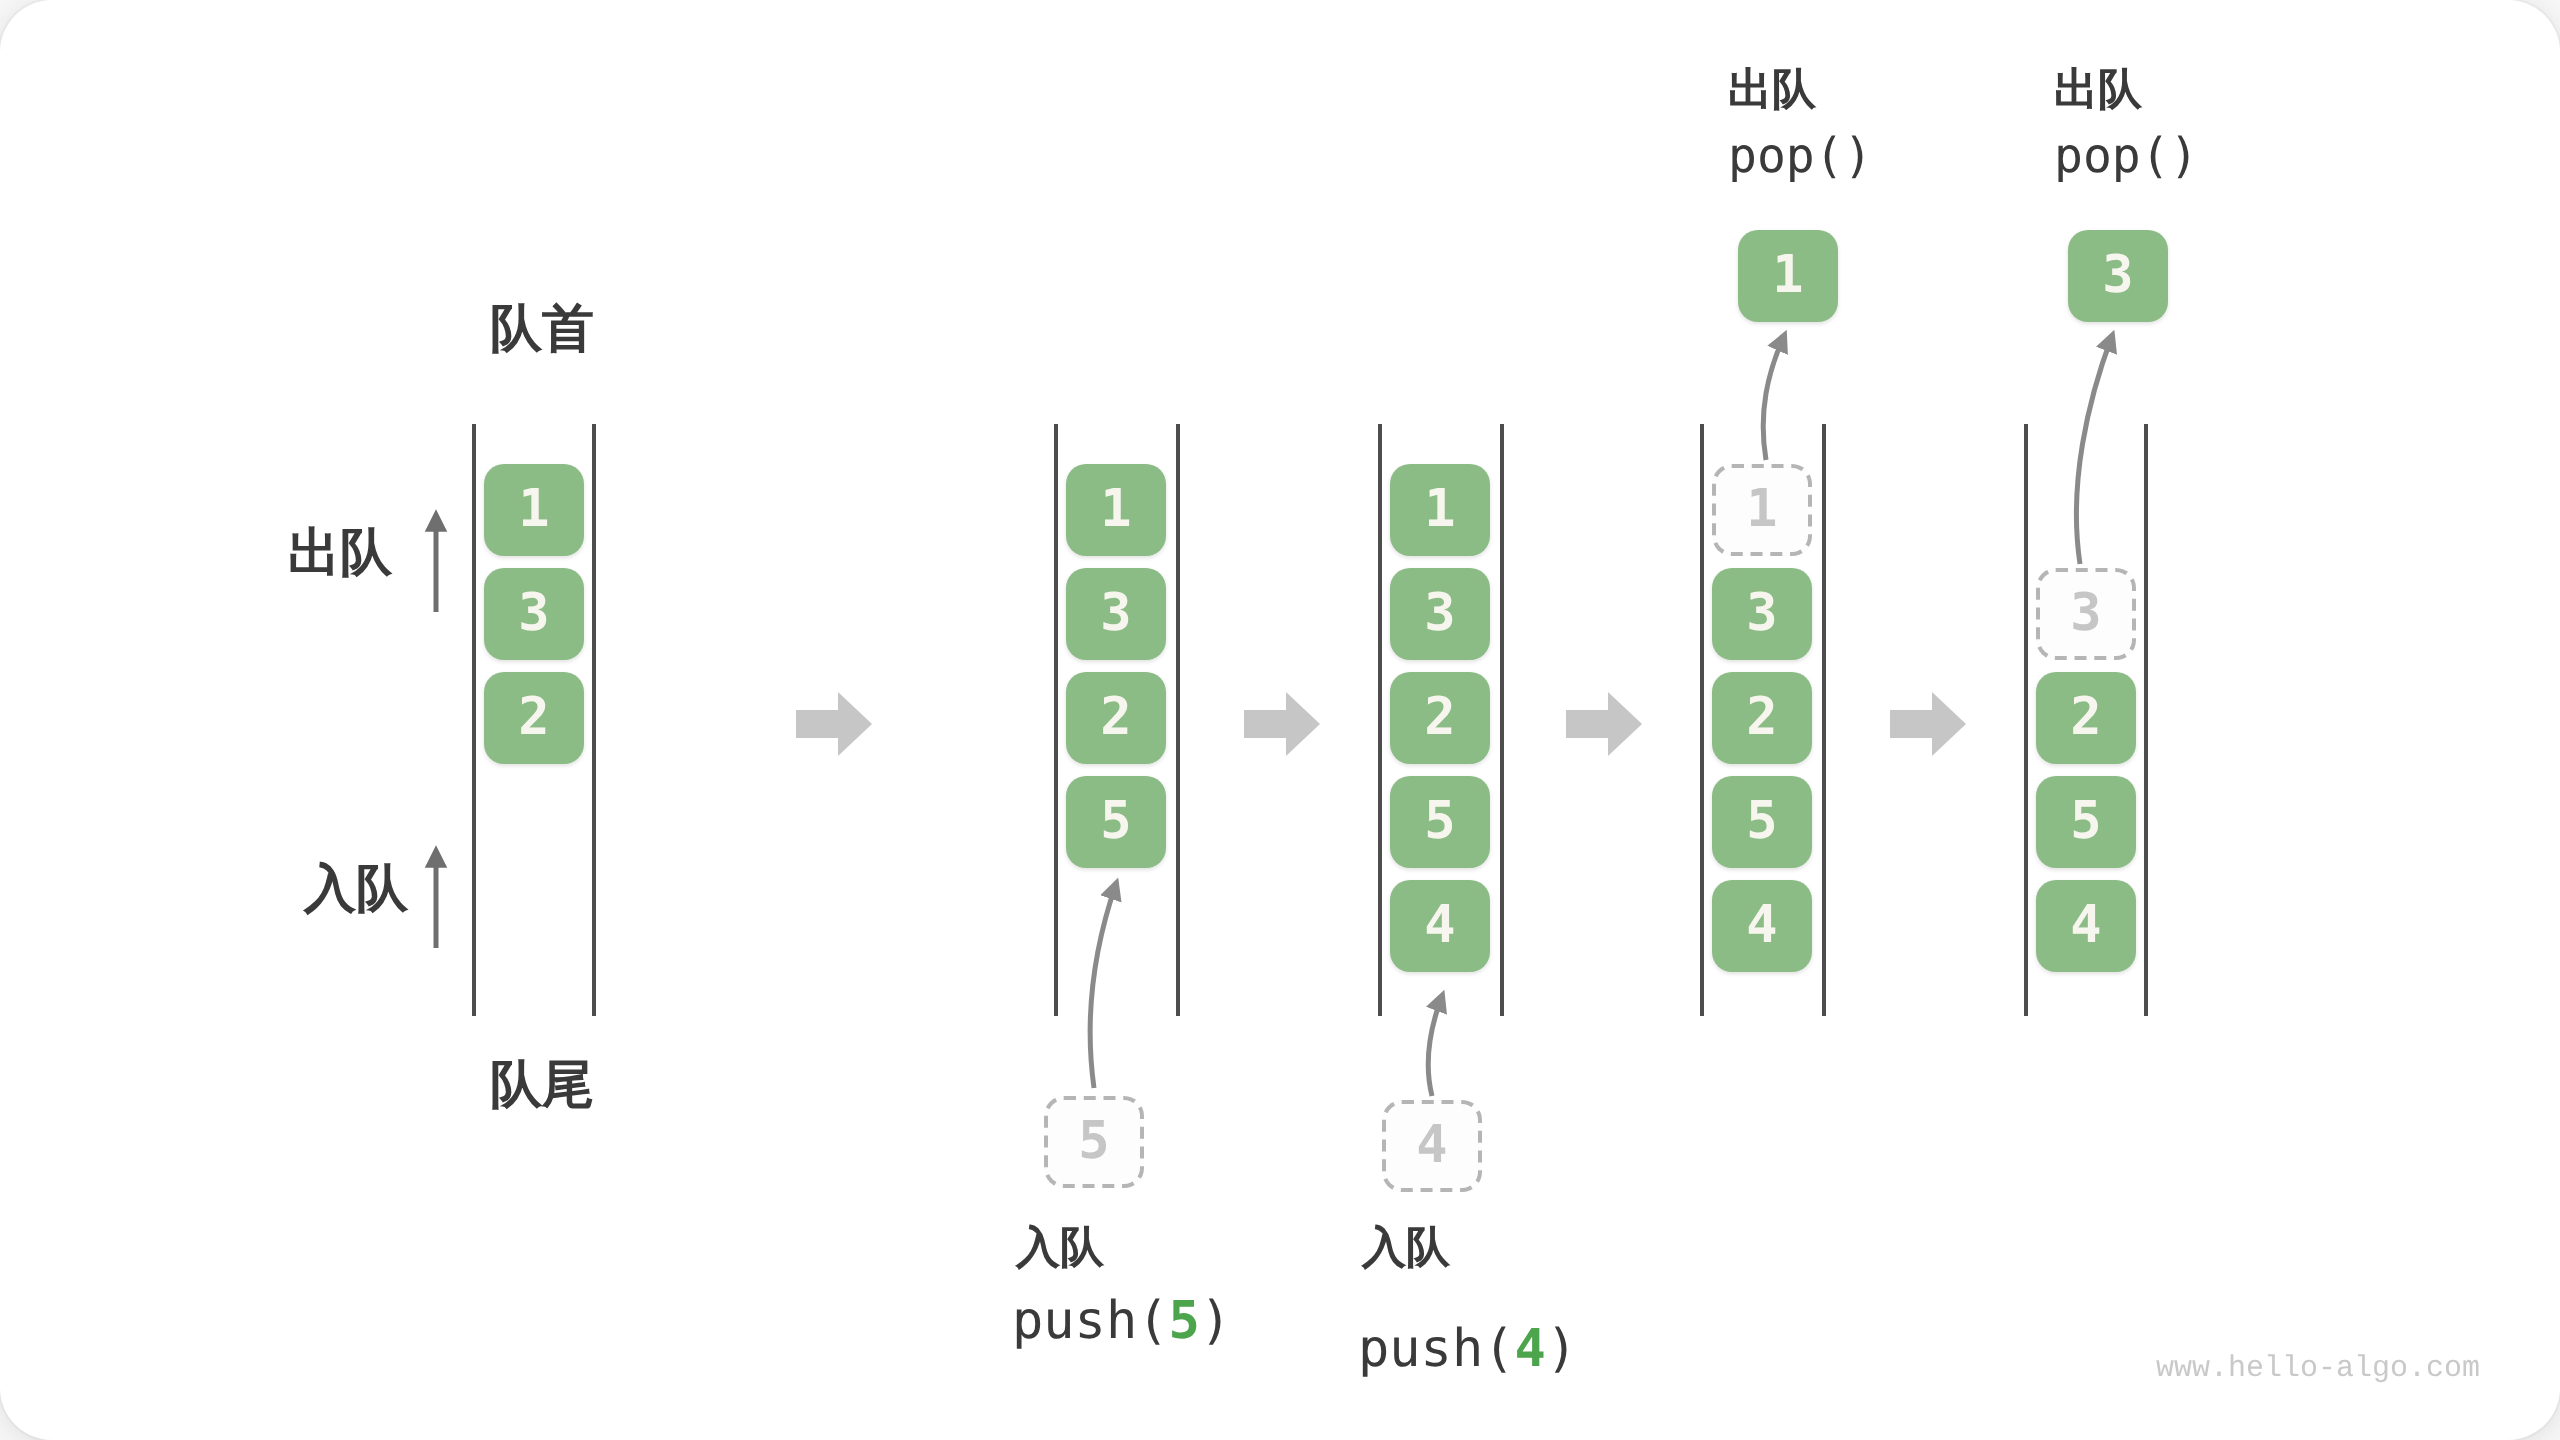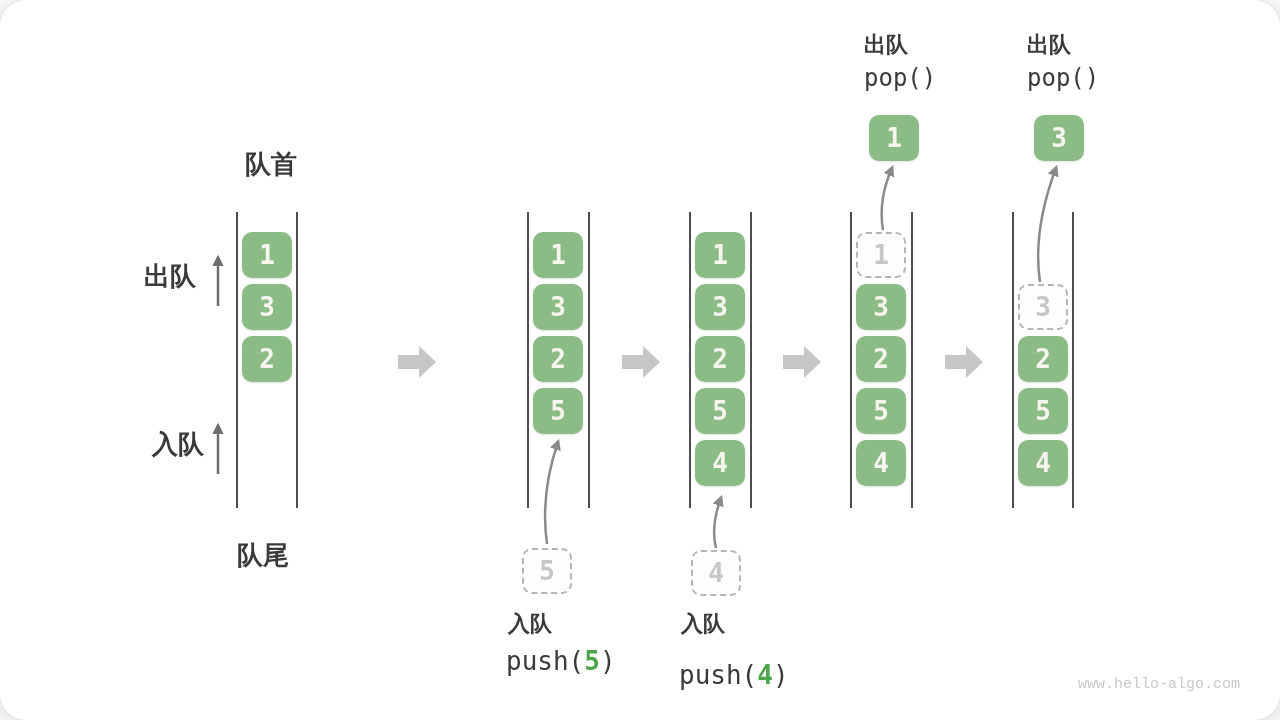--- a/index.html
+++ b/index.html
@@ -36,21 +36,21 @@
     font-size:15px;color:#c9c9c9;white-space:nowrap;
   }
 </style>
 </head>
 <body>
 
 <div class="canvas">
 
 
   <div class="lbl" style="left:237px;top:150px;width:60px;text-align:right;">队首</div>
-  <div class="lbl" style="left:237px;top:541px;width:60px;text-align:left;">队尾</div>
+  <div class="lbl" style="left:237px;top:528px;width:60px;text-align:right;">队尾</div>
 
   <div class="lbl" style="left:144px;top:262px;">出队</div>
   <svg class="arrow-svg" style="left:206px;top:246px;" width="24" height="62">
     <defs>
         <marker id="mUp1" viewBox="0 0 10 10" refX="7" refY="5" markerWidth="4.5" markerHeight="4.5" orient="auto">
           <path d="M0,0 L10,5 L0,10 z" fill="#6f6f6f"></path>
         </marker>
       </defs>
     <line x1="12" y1="60" x2="12" y2="12" stroke="#6f6f6f" stroke-width="2.5" marker-end="url(#mUp1)"></line>
   </svg>

